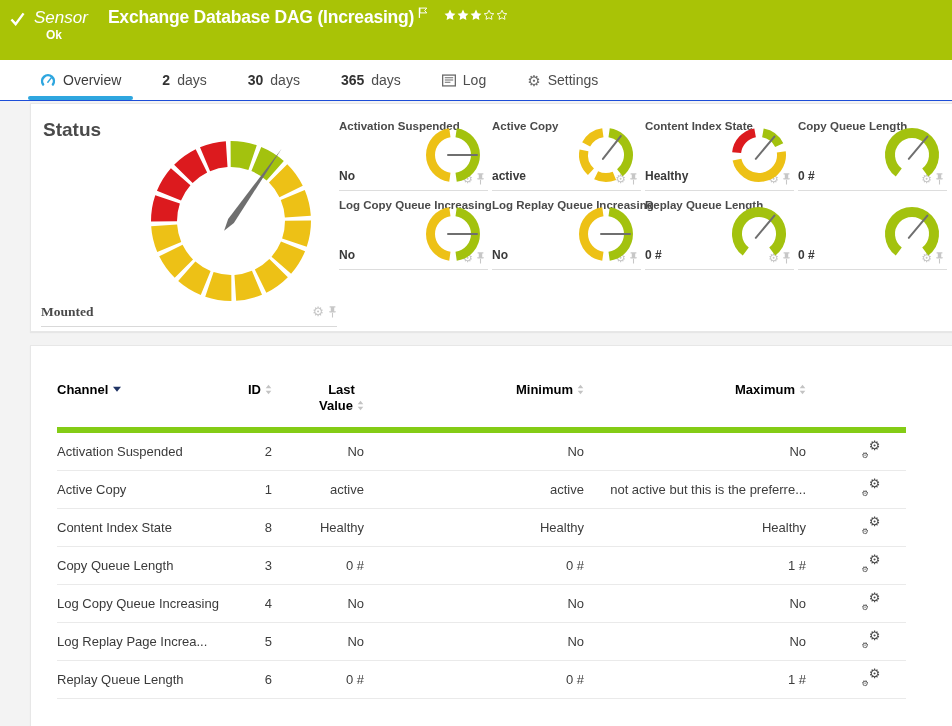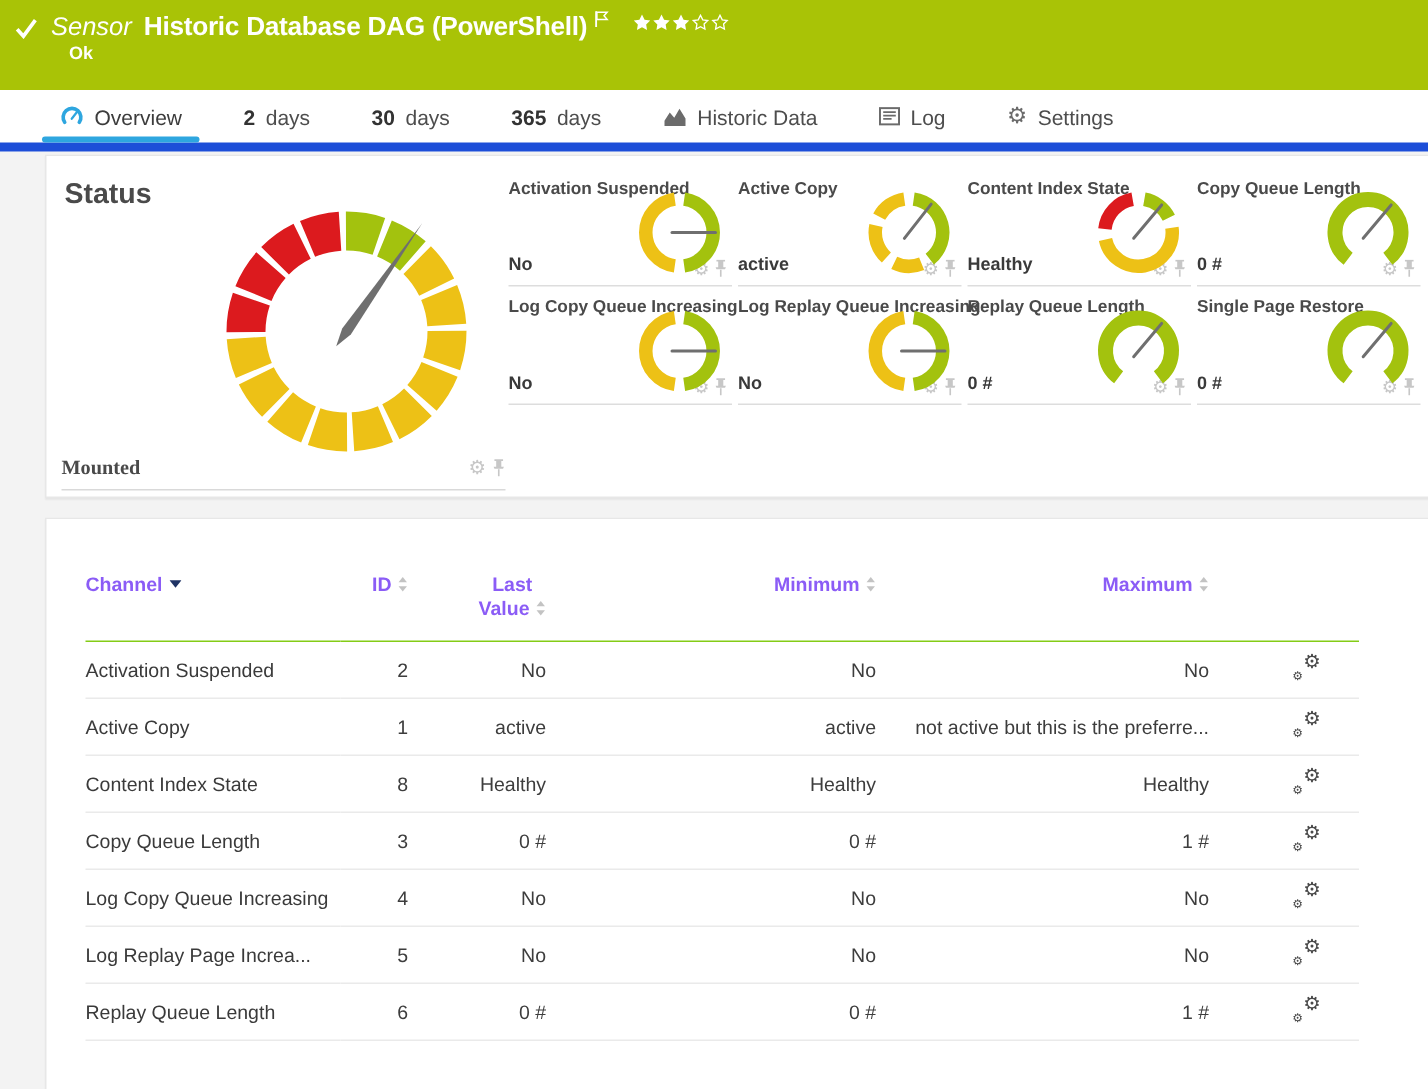--- a/index.html
+++ b/index.html
@@ -5,28 +5,28 @@
   * { box-sizing: border-box; margin: 0; padding: 0; }
   html,body { width: 952px; height: 726px; overflow: hidden; }
   body { background:#f3f3f3; font-family:"Liberation Sans", sans-serif; }
 
   
   .header { height:60px; background:#a9c306; color:#fff; position:relative; }
   .hdr-row { display:flex; align-items:center; padding:7px 0 0 10px; }
   .icn { display:inline-flex; align-items:center; justify-content:center; line-height:1; }
   .icn svg { display:block; }
   .hdr-check { margin-right:9px; margin-top:2px; }
-  .hdr-sensor { font-style:italic; font-size:17px; margin-right:8px; }
+  .hdr-sensor { font-style:italic; font-size:17px; margin-right:20px; }
   .hdr-title { font-weight:bold; font-size:17.5px; letter-spacing:-0.2px; }
   .hdr-flag { margin:-10px 4px 0 4px; }
   .stars { margin:-6px 0 0 12px; display:inline-flex; gap:1px; }
   .hdr-status { position:absolute; left:46px; top:28px; font-size:12px; font-weight:bold; }
 
   
-  .tabs { height:41px; background:#fff; display:flex; align-items:stretch; padding-left:28px; border-bottom:6px solid #1d4ed8; }
+  .tabs { height:41px; background:#fff; display:flex; align-items:stretch; padding-left:28px; border-bottom:1px solid #1d4ed8; }
   .tab { display:flex; align-items:center; gap:7px; padding:0 12px; margin-right:17px; font-size:14px; color:#4d4d4d; position:relative; cursor:pointer; white-space:nowrap; }
   .tab .icn { color:#6b6b6b; }
   .tab.active { color:#3c3c3c; }
   .tab.active .icn { color:#2ea6df; }
   .tab.active::after { content:""; position:absolute; left:0; right:0; bottom:0; height:4px; background:#2ea6df; border-radius:2px; }
   .tab b { font-weight:bold; color:#333; }
   .gearglyph { font-size:15px; line-height:1; }
 
   
   .main { padding:2px 0 0 30px; }
@@ -46,21 +46,21 @@
   .mini { position:relative; margin-right:4px; border-bottom:1px solid #ddd; }
   .mini-title { font-size:11.5px; font-weight:bold; color:#4a4a4a; padding-top:8px; white-space:nowrap; }
   .mini-g { position:absolute; right:7px; top:15px; }
   .mini-value { position:absolute; left:0; bottom:7px; font-size:12px; font-weight:bold; color:#3a3a3a; }
   .mini-icons { position:absolute; right:3px; bottom:4px; display:inline-flex; gap:3px; align-items:center; color:#c7c7c7; }
   .mini-icons .gear-g { font-size:12px; cursor:pointer; }
 
   
   .card.tablecard { width:935px; height:400px; margin-top:13px; padding:30px 0 0 26px; }
   table { border-collapse:collapse; table-layout:fixed; font-size:13px; color:#3d3d3d; }
-  th { color:#8b5cf6; font-weight:bold; font-size:13px; text-align:right; vertical-align:top; padding:6px 0 12px 0; border-bottom:1px solid #84cc16; cursor:pointer; }
+  th { color:#000000; font-weight:bold; font-size:13px; text-align:right; vertical-align:top; padding:6px 0 12px 0; border-bottom:6px solid #84cc16; cursor:pointer; }
   th.c-0 { text-align:left; }
   .c-0 { width:170px; } .c-1 { width:45px; } .c-2 { width:92px; } .c-3 { width:220px; } .c-4 { width:222px; }
   .c-5 { width:100px; text-align:center; padding-left:30px; }
   td { padding:8.5px 0; border-bottom:1px solid #eaeaea; text-align:right; white-space:nowrap; }
   td.c-0 { text-align:left; color:#3a3a3a; }
   td.c-5 { padding-left:30px; text-align:center; }
   .lv { display:inline-block; text-align:center; line-height:1.25; }
   .sorticn { display:inline-block; margin-left:4px; vertical-align:-1px; color:#c3c3c3; }
   .careticn { display:inline-block; margin-left:5px; vertical-align:2px; color:#1f3364; }
   .row-gears { position:relative; display:inline-block; width:19px; height:17px; color:#4a4a4a; cursor:pointer; }
@@ -71,21 +71,21 @@
 <body>
 
 <div class="header">
   <div class="hdr-row">
     <span class="icn hdr-check">
         <svg width="15" height="14" viewBox="0 0 16 15">
           <path d="M1.5 8l4.5 5L14.5 1.5" stroke="currentColor" stroke-width="2.6" fill="none"></path>
         </svg>
       </span>
     <span class="hdr-sensor">Sensor</span>
-    <span class="hdr-title">Historic Database DAG (PowerShell)</span>
+    <span class="hdr-title">Exchange Database DAG (Increasing)</span>
     <span class="icn hdr-flag">
         <svg width="10" height="13" viewBox="0 0 12 14">
           <path d="M1.7 1v12.5" stroke="currentColor" stroke-width="1.5" fill="none"></path>
           <path d="M2.3 1.7h8.2L8 4.6l2.5 2.9H2.3z" fill="none" stroke="currentColor" stroke-width="1.2"></path>
         </svg>
       </span>
     <span class="stars" id="stars">
         <span class="icn">
           <svg width="12" height="12" viewBox="0 0 16 16">
             <path d="M8 0.8l2.3 4.7 5 .7-3.6 3.5.8 5L8 12.3l-4.5 2.4.8-5L.7 6.2l5-.7z" fill="currentColor"></path>
@@ -130,28 +130,20 @@
       <b>2</b>
       <span> days</span>
     </div>
     <div class="tab">
       <b>30</b>
       <span> days</span>
     </div>
     <div class="tab">
       <b>365</b>
       <span> days</span>
-    </div>
-    <div class="tab">
-      <span class="icn">
-        <svg width="16" height="14" viewBox="0 0 16 14">
-          <path d="M1 13V9.5L4.5 4l3 3.5L11 1.5l4 6.5v5z" fill="currentColor"></path>
-        </svg>
-      </span>
-      <span>Historic Data</span>
     </div>
     <div class="tab">
       <span class="icn">
         <svg width="14" height="13" viewBox="0 0 15 13">
           <rect x="0.7" y="0.7" width="13.6" height="11.6" fill="none" stroke="currentColor" stroke-width="1.4"></rect>
           <path d="M3 3.6h9M3 6h9M3 8.4h6" stroke="currentColor" stroke-width="1.2" fill="none"></path>
         </svg>
       </span>
       <span>Log</span>
     </div>
@@ -322,21 +314,20 @@
                 <rect x="4.4" y="7.4" width="1.2" height="5.2" fill="currentColor"></rect>
               </svg>
             </span>
           </span>
           <svg class="mini-g" width="56" height="56" viewBox="0 0 56 56">
             <path d="M 14.76 45.57 A 22 22 0 1 1 41.24 45.57" stroke="#a3c20e" stroke-width="10" fill="none"></path>
             <path d="M 24.79 31.83 L 43.43 9.61" stroke="#6f6f6f" stroke-width="2" stroke-linecap="round"></path>
           </svg>
         </div>
         <div class="mini">
-          <div class="mini-title">Single Page Restore</div>
           <div class="mini-value">0 #</div>
           <span class="mini-icons">
             <span class="gear-g">⚙</span>
             <span class="icn">
               <svg width="9" height="12" viewBox="0 0 10 13">
                 <path fill="currentColor" d="M1.8 0h6.4v1.4H6.9v4.2h1.9L8.2 7H1.8l-.6-1.4h1.9V1.4H1.8z"></path>
                 <rect x="4.4" y="7.4" width="1.2" height="5.2" fill="currentColor"></rect>
               </svg>
             </span>
           </span>

